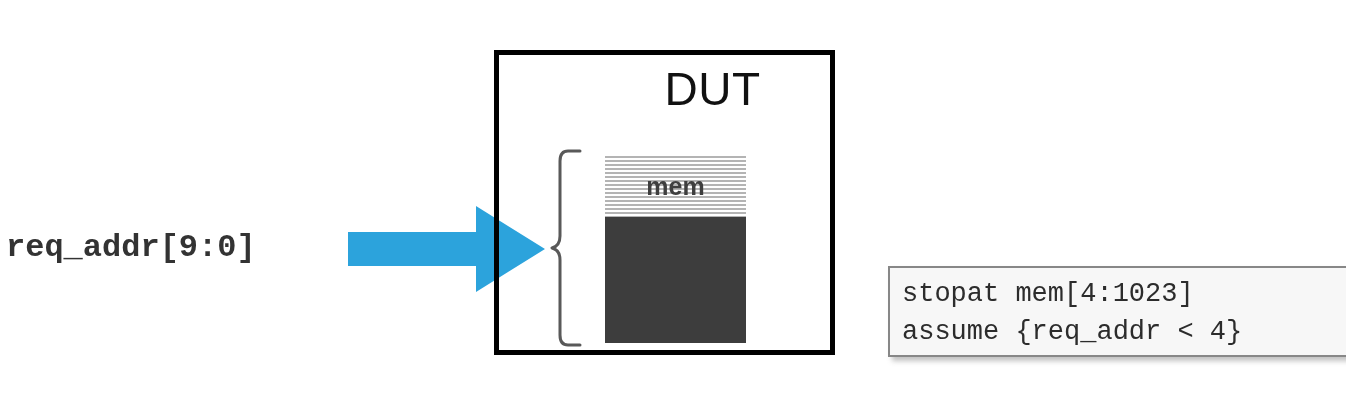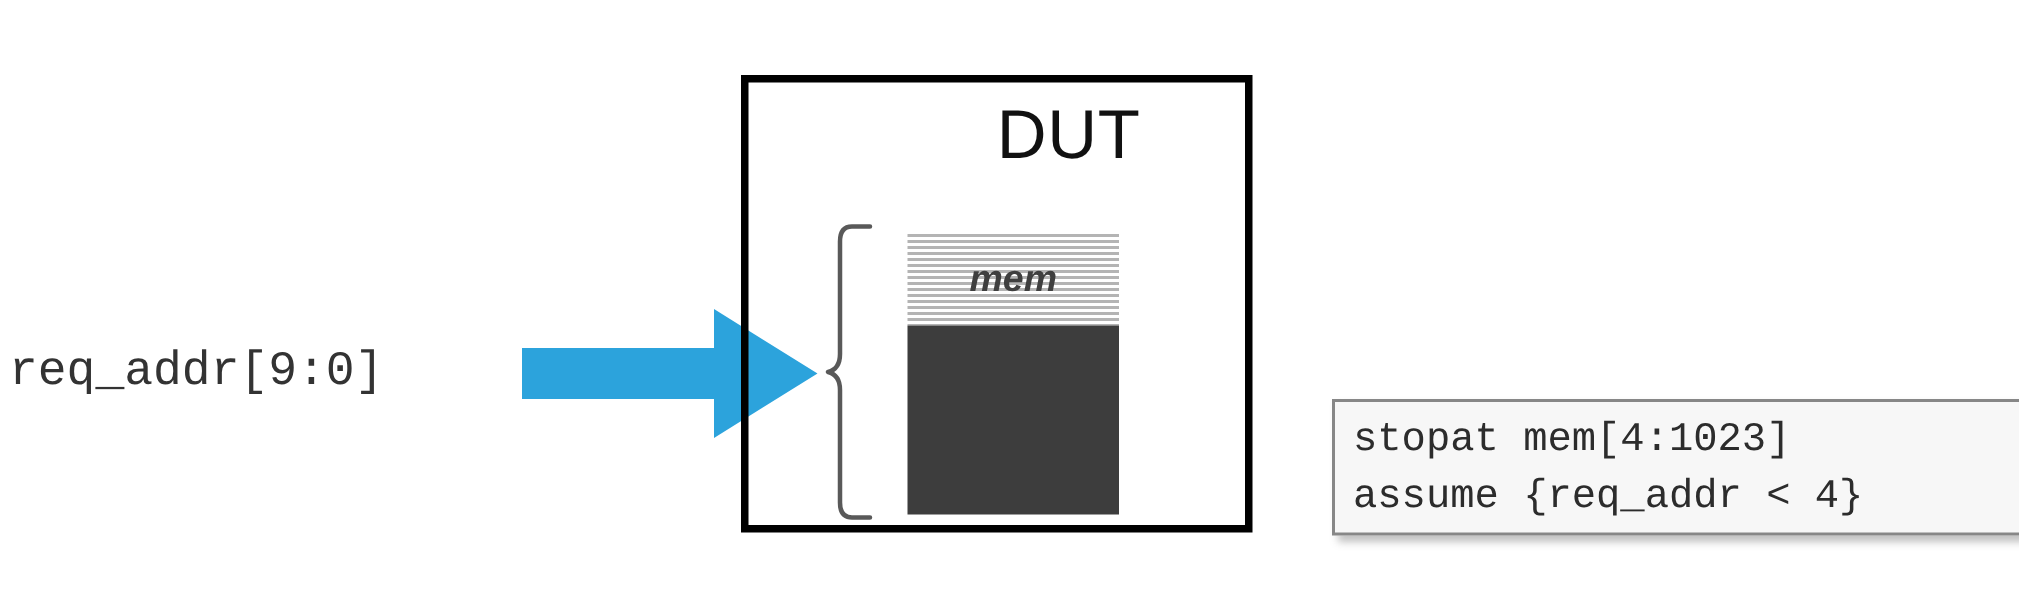--- a/index.html
+++ b/index.html
@@ -22,21 +22,21 @@
   #signal-label {
     position: absolute;
     left: 6px;
     top: 226px;
     width: 330px;
     height: 44px;
     line-height: 44px;
     text-align: left;
     font-family: "Liberation Mono", "DejaVu Sans Mono", monospace;
     font-size: 32px;
-    font-weight: normal;
+    font-weight: bold;
     color: #333333;
     letter-spacing: 0px;
     white-space: nowrap;
   }
 
   
   #signal-arrow {
     position: absolute;
     left: 348px;
     top: 206px;
@@ -78,21 +78,20 @@
     height: 200px;
   }
 
   
   #mem-block {
     position: absolute;
     left: 605px;
     top: 155px;
     width: 141px;
     height: 188px;
-    font-style: italic;
   }
   #mem-striped {
     position: absolute;
     left: 0;
     top: 0;
     width: 141px;
     height: 62px;
     background-image: repeating-linear-gradient(
       to bottom,
       #ffffff 0px,

